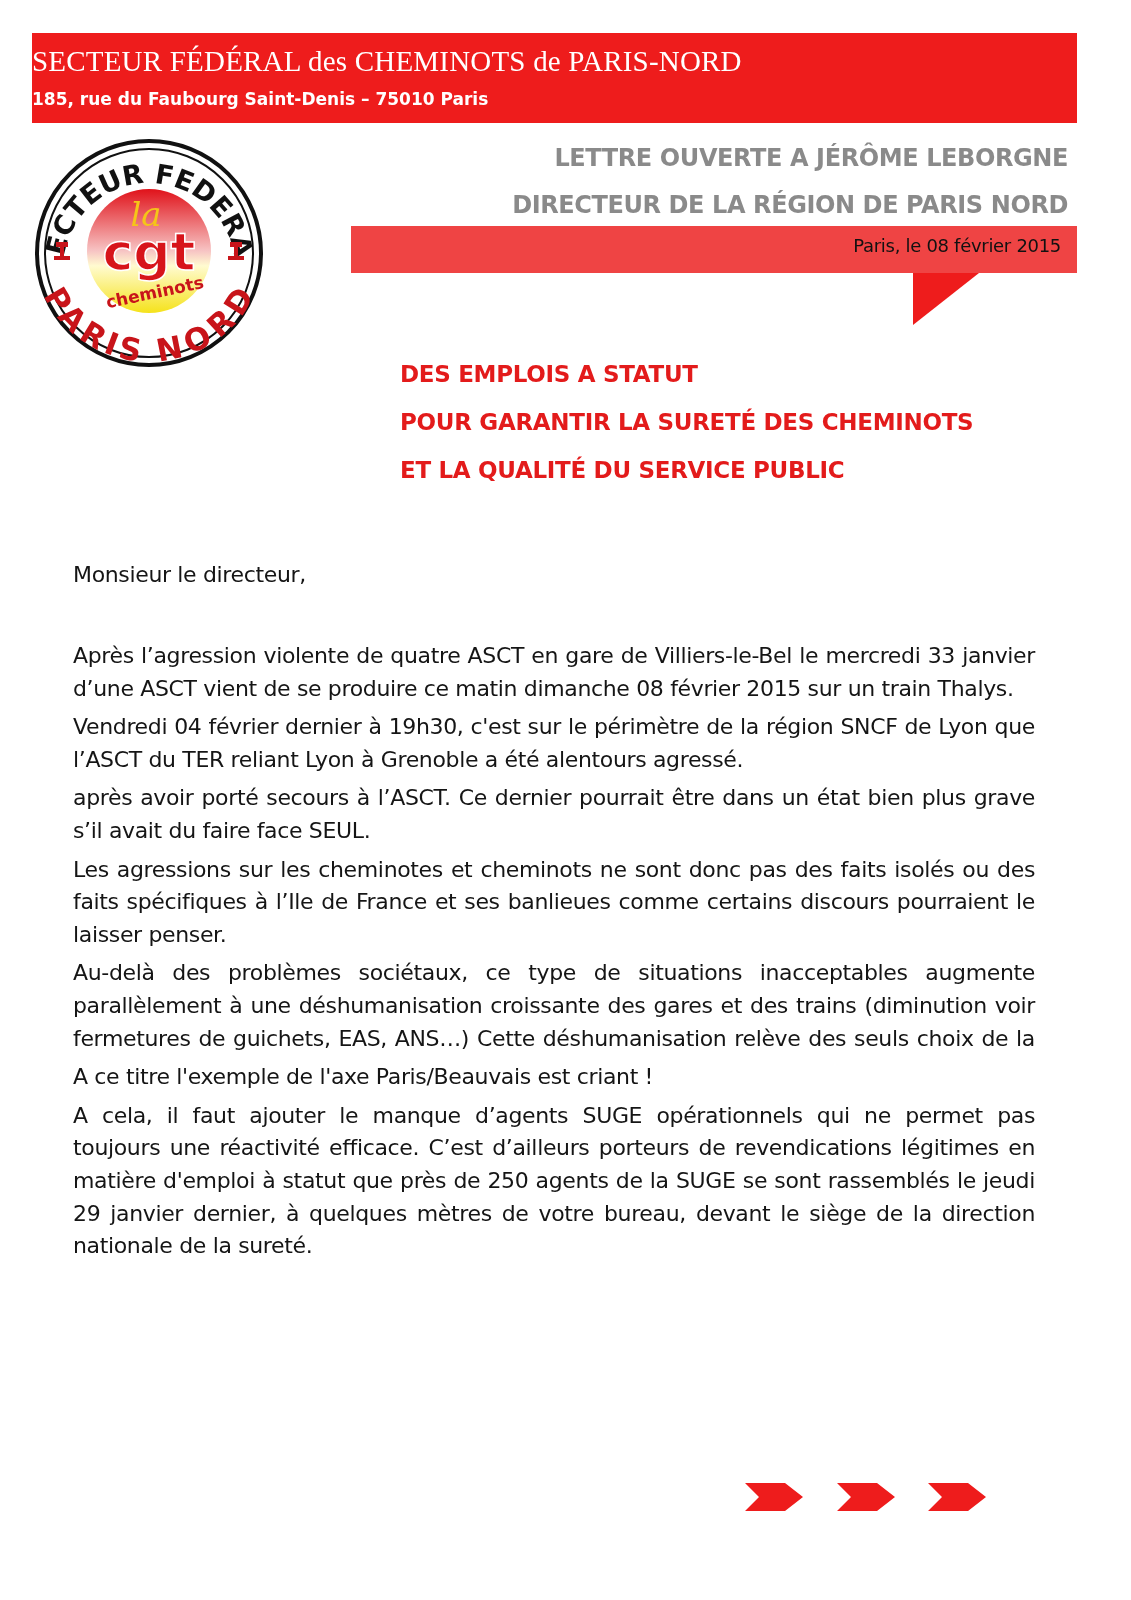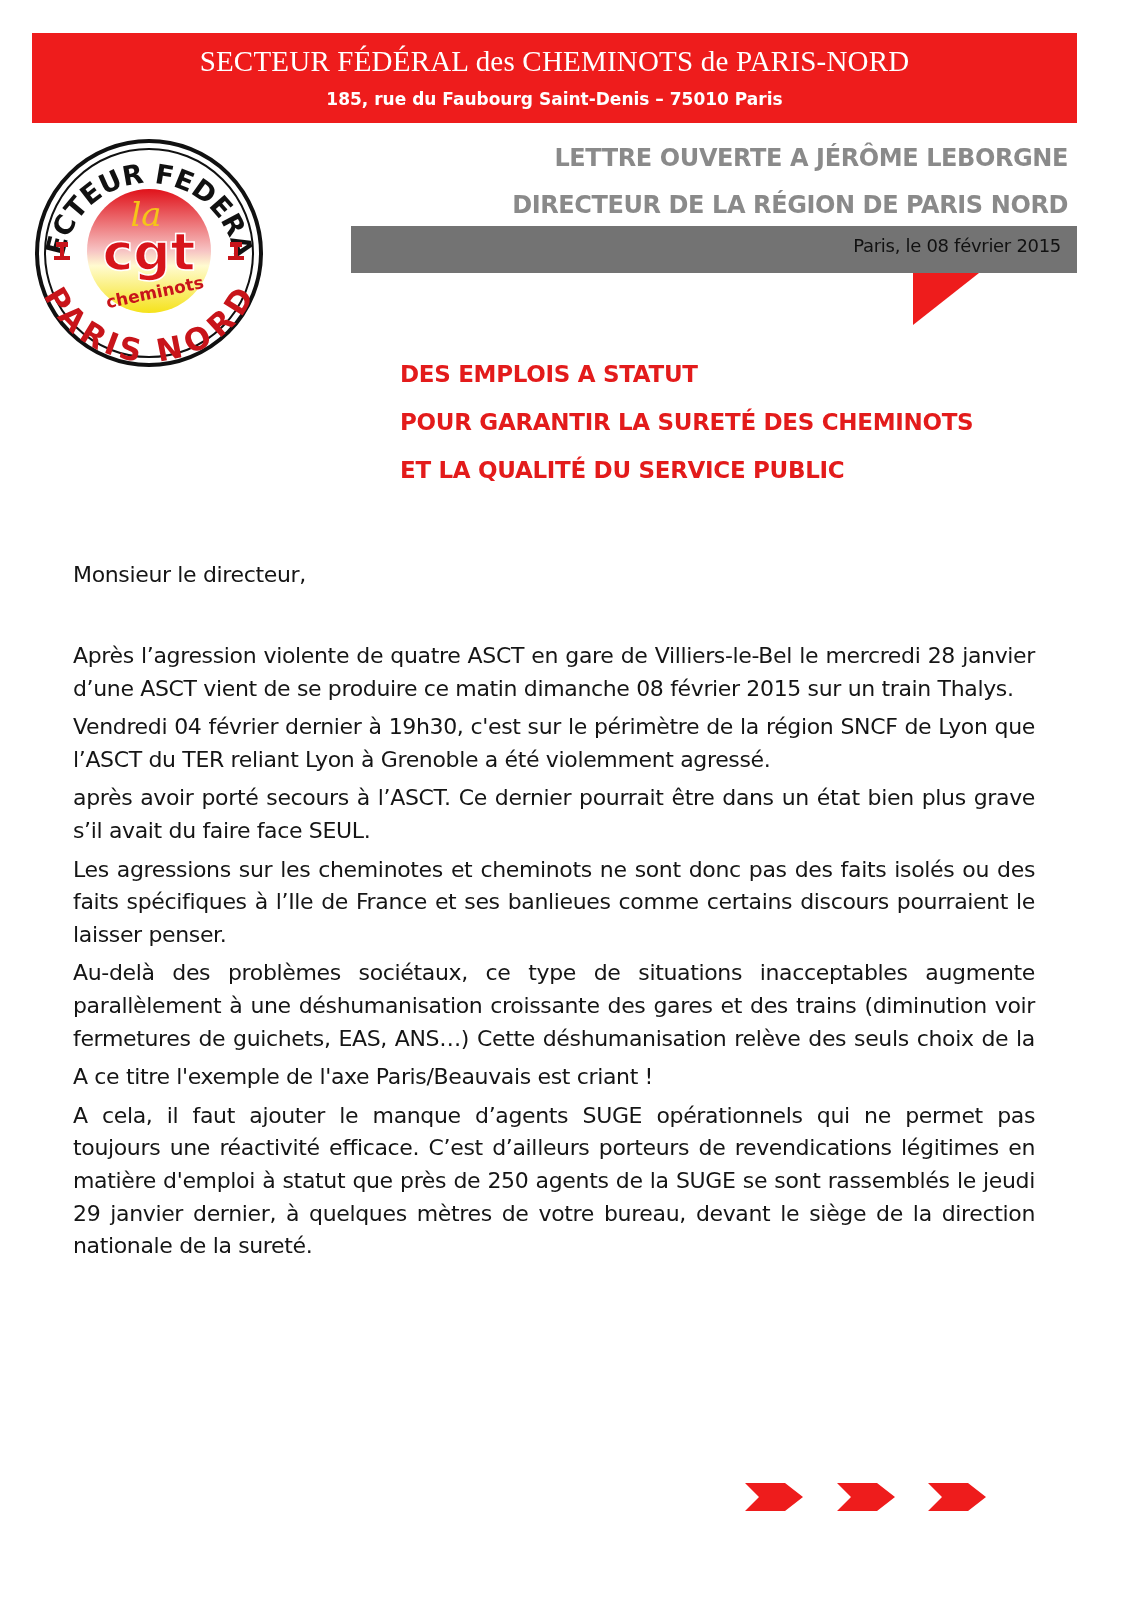--- a/index.html
+++ b/index.html
@@ -1,42 +1,42 @@
 <!DOCTYPE html>
 <html><head>
 <meta charset="utf-8">
 <style>
   * { box-sizing: border-box; margin: 0; padding: 0; }
   html, body { width: 1131px; height: 1600px; background: #ffffff; overflow: hidden; }
   body { position: relative; font-family: "DejaVu Sans", sans-serif; color: #111; }
 
   .banner {
     position: absolute; left: 32px; top: 33px; width: 1045px; height: 90px;
-    background: #ee1c1c; text-align: center; color: #fff;
+    background: #ee1c1c; color: #fff;
   }
   .banner-title {
     font-family: "Liberation Serif", serif; font-size: 29px; letter-spacing: 0.2px;
     position: absolute; left: 0; right: 0; top: 12px; line-height: 32px;
   }
   .banner-address {
     font-family: "DejaVu Sans", sans-serif; font-weight: bold; font-size: 17px;
     position: absolute; left: 0; right: 0; top: 55px; line-height: 22px;
   }
 
   .logo { position: absolute; left: 34px; top: 138px; width: 230px; height: 230px; }
 
   .letter-to {
     position: absolute; right: 63px; top: 135px; text-align: right;
     font-family: "DejaVu Sans", sans-serif; font-weight: bold; color: #8a8a8a;
     font-size: 24px; letter-spacing: -0.4px;
   }
   .letter-to div { line-height: 47px; }
   .date-bar {
     position: absolute; left: 351px; top: 226px; width: 726px; height: 47px;
-    background: #737373;
+    background: #ef4444;
   }
   .date-text {
     position: absolute; right: 16px; top: 9px; font-size: 18px; color: #111;
     font-family: "DejaVu Sans", sans-serif; letter-spacing: -0.3px;
   }
   .red-tab { position: absolute; left: 913px; top: 273px; width: 66px; height: 52px; }
 
   .headline {
     position: absolute; left: 400px; width: 660px; top: 350px; text-align: left;
     color: #e31b1b; font-weight: bold; font-size: 23px; letter-spacing: -0.3px;
@@ -113,26 +113,26 @@
 <div class="headline">
   <div>DES EMPLOIS A STATUT</div>
   <div>POUR GARANTIR LA SURETÉ DES CHEMINOTS</div>
   <div>ET LA QUALITÉ DU SERVICE PUBLIC</div>
 </div>
 
 <div class="body-text">
   <div class="salutation">Monsieur le directeur,</div>
   <div id="paras">
       <div class="para">
-        <span class="ln">Après l’agression violente de quatre ASCT en gare de Villiers-le-Bel le mercredi 28 janvier</span>
+        <span class="ln">Après l’agression violente de quatre ASCT en gare de Villiers-le-Bel le mercredi 33 janvier</span>
         <span class="ln last">d’une ASCT vient de se produire ce matin dimanche 08 février 2015 sur un train Thalys.</span>
       </div>
       <div class="para">
         <span class="ln">Vendredi 04 février dernier à 19h30, c'est sur le périmètre de la région SNCF de Lyon que</span>
-        <span class="ln last">l’ASCT du TER reliant Lyon à Grenoble a été violemment agressé.</span>
+        <span class="ln last">l’ASCT du TER reliant Lyon à Grenoble a été alentours agressé.</span>
       </div>
       <div class="para">
         <span class="ln">après avoir porté secours à l’ASCT. Ce dernier pourrait être dans un état bien plus grave</span>
         <span class="ln last">s’il avait du faire face SEUL.</span>
       </div>
       <div class="para">
         <span class="ln">Les agressions sur les cheminotes et cheminots ne sont donc pas des faits isolés ou des</span>
         <span class="ln">faits spécifiques à l’Ile de France et ses banlieues comme certains discours pourraient le</span>
         <span class="ln last">laisser penser.</span>
       </div>

